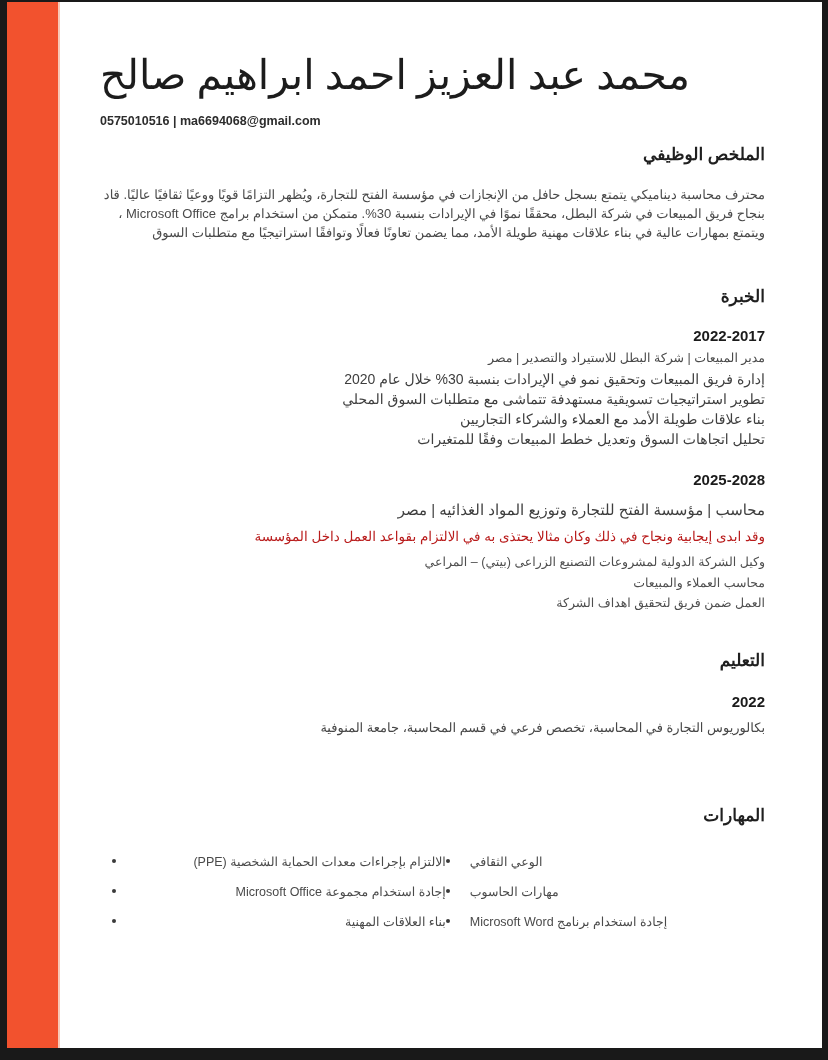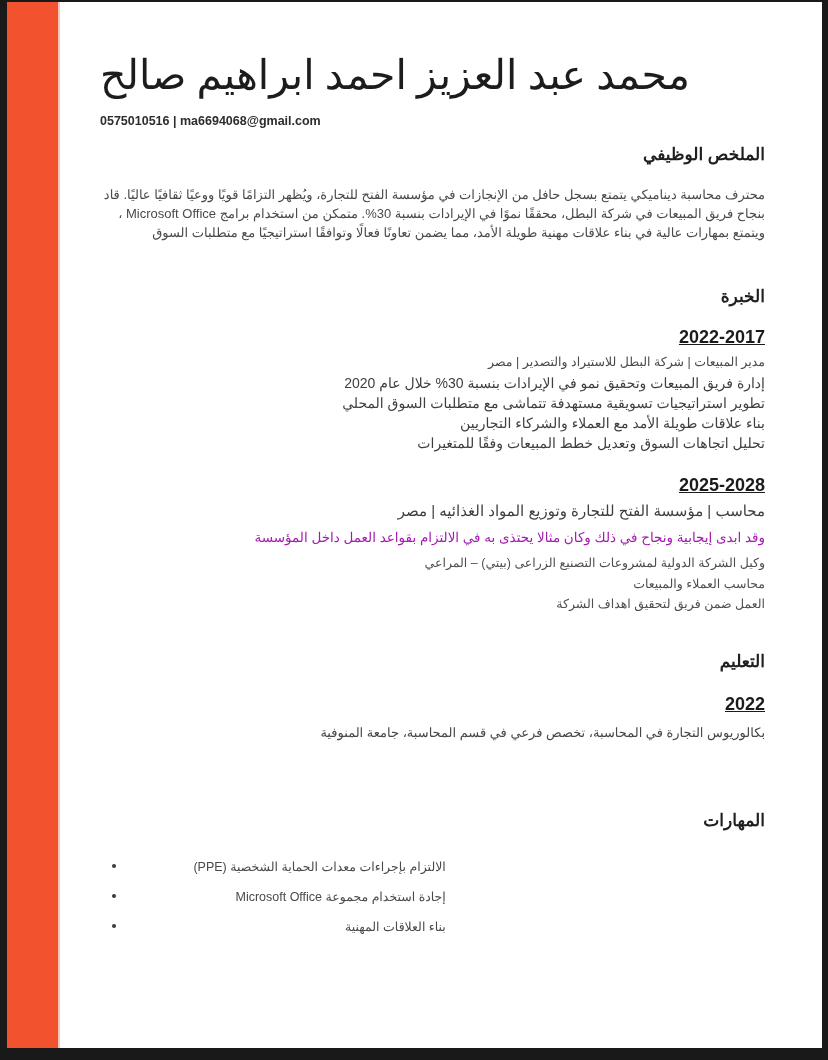--- a/index.html
+++ b/index.html
@@ -54,52 +54,51 @@
   .summary-heading { margin-top:16px; }
   .summary-text {
     margin-top:20px;
     font-size:13px;
     line-height:19px;
     color:#4a4a4a;
     text-align:right;
   }
   .exp-heading { margin-top:44px; }
   .date-heading {
-    font-size:18px;
+    font-size:15px;
     font-weight:bold;
     color:#1b1b1b;
     text-align:right;
-    text-decoration:underline;
   }
   .date-1 { margin-top:20px; }
   .title-line-1 {
     margin-top:6px;
     font-size:12.5px;
     color:#4a4a4a;
     text-align:right;
   }
   .details-1 {
     margin-top:4px;
     font-size:14px;
     line-height:20px;
     color:#3e3e3e;
     text-align:right;
     list-style:none;
   }
   .date-2 { margin-top:22px; }
   .title-line-2 {
-    margin-top:6px;
+    margin-top:13px;
     font-size:15px;
     color:#3e3e3e;
     text-align:right;
   }
   .lead-line {
     margin-top:9px;
     font-size:13.5px;
-    color:#a21caf;
+    color:#b91c1c;
     text-align:right;
   }
   .details-2 {
     margin-top:8px;
     font-size:12.5px;
     line-height:20.5px;
     color:#4f4f4f;
     text-align:right;
     list-style:none;
   }
@@ -192,17 +191,31 @@
           </div>
           <div class="skill-item">
             <span class="bullet"></span>
             <span class="skill-text">إجادة استخدام مجموعة Microsoft Office</span>
           </div>
           <div class="skill-item">
             <span class="bullet"></span>
             <span class="skill-text">بناء العلاقات المهنية</span>
           </div>
         </div>
+        <div class="skills-col-right">
+          <div class="skill-item">
+            <span class="bullet"></span>
+            <span class="skill-text">الوعي الثقافي</span>
+          </div>
+          <div class="skill-item">
+            <span class="bullet"></span>
+            <span class="skill-text">مهارات الحاسوب</span>
+          </div>
+          <div class="skill-item">
+            <span class="bullet"></span>
+            <span class="skill-text">إجادة استخدام برنامج Microsoft Word</span>
+          </div>
+        </div>
       </div>
 
     </div>
   </div>
 </div>
 
 </body></html>

